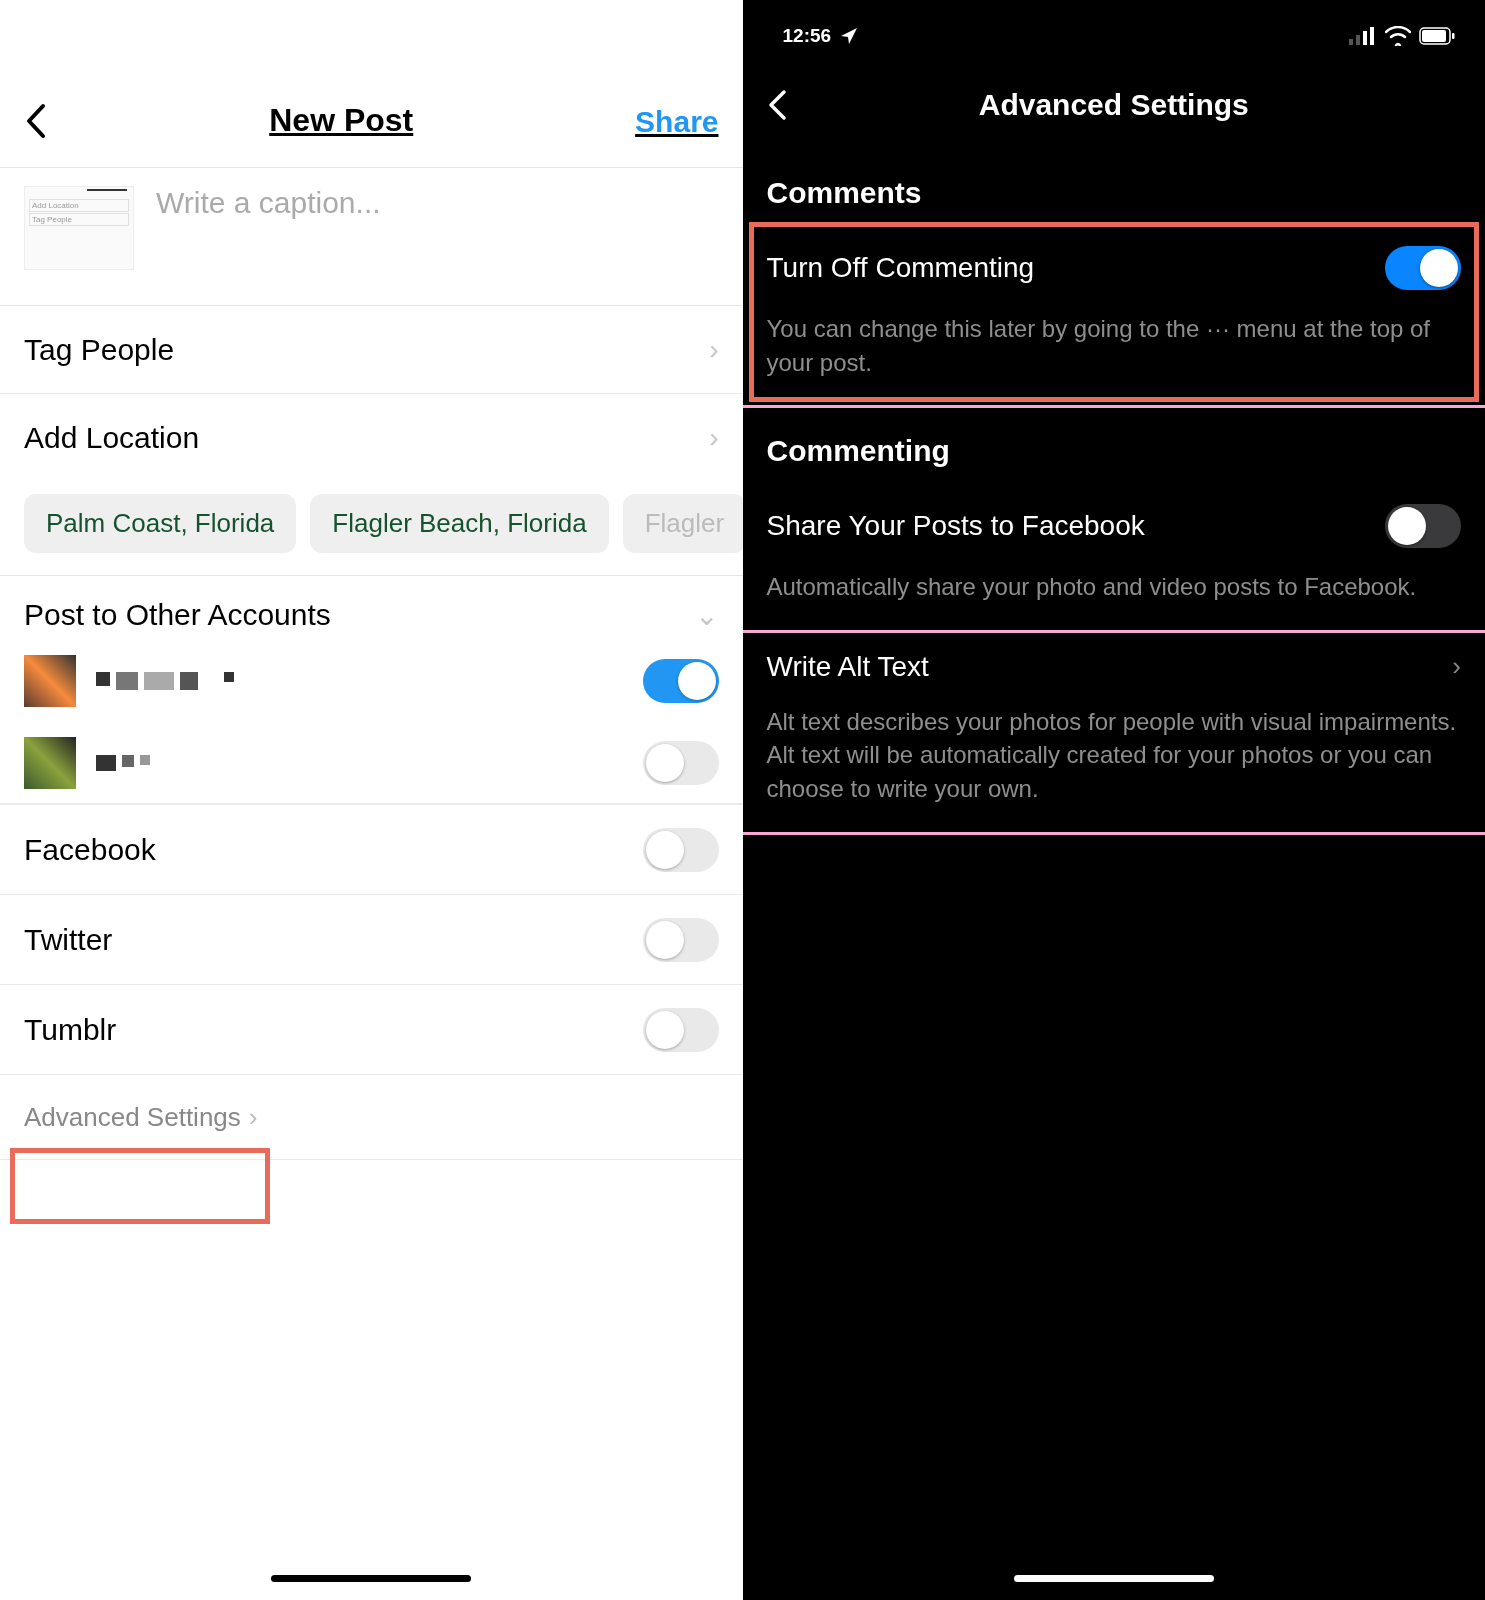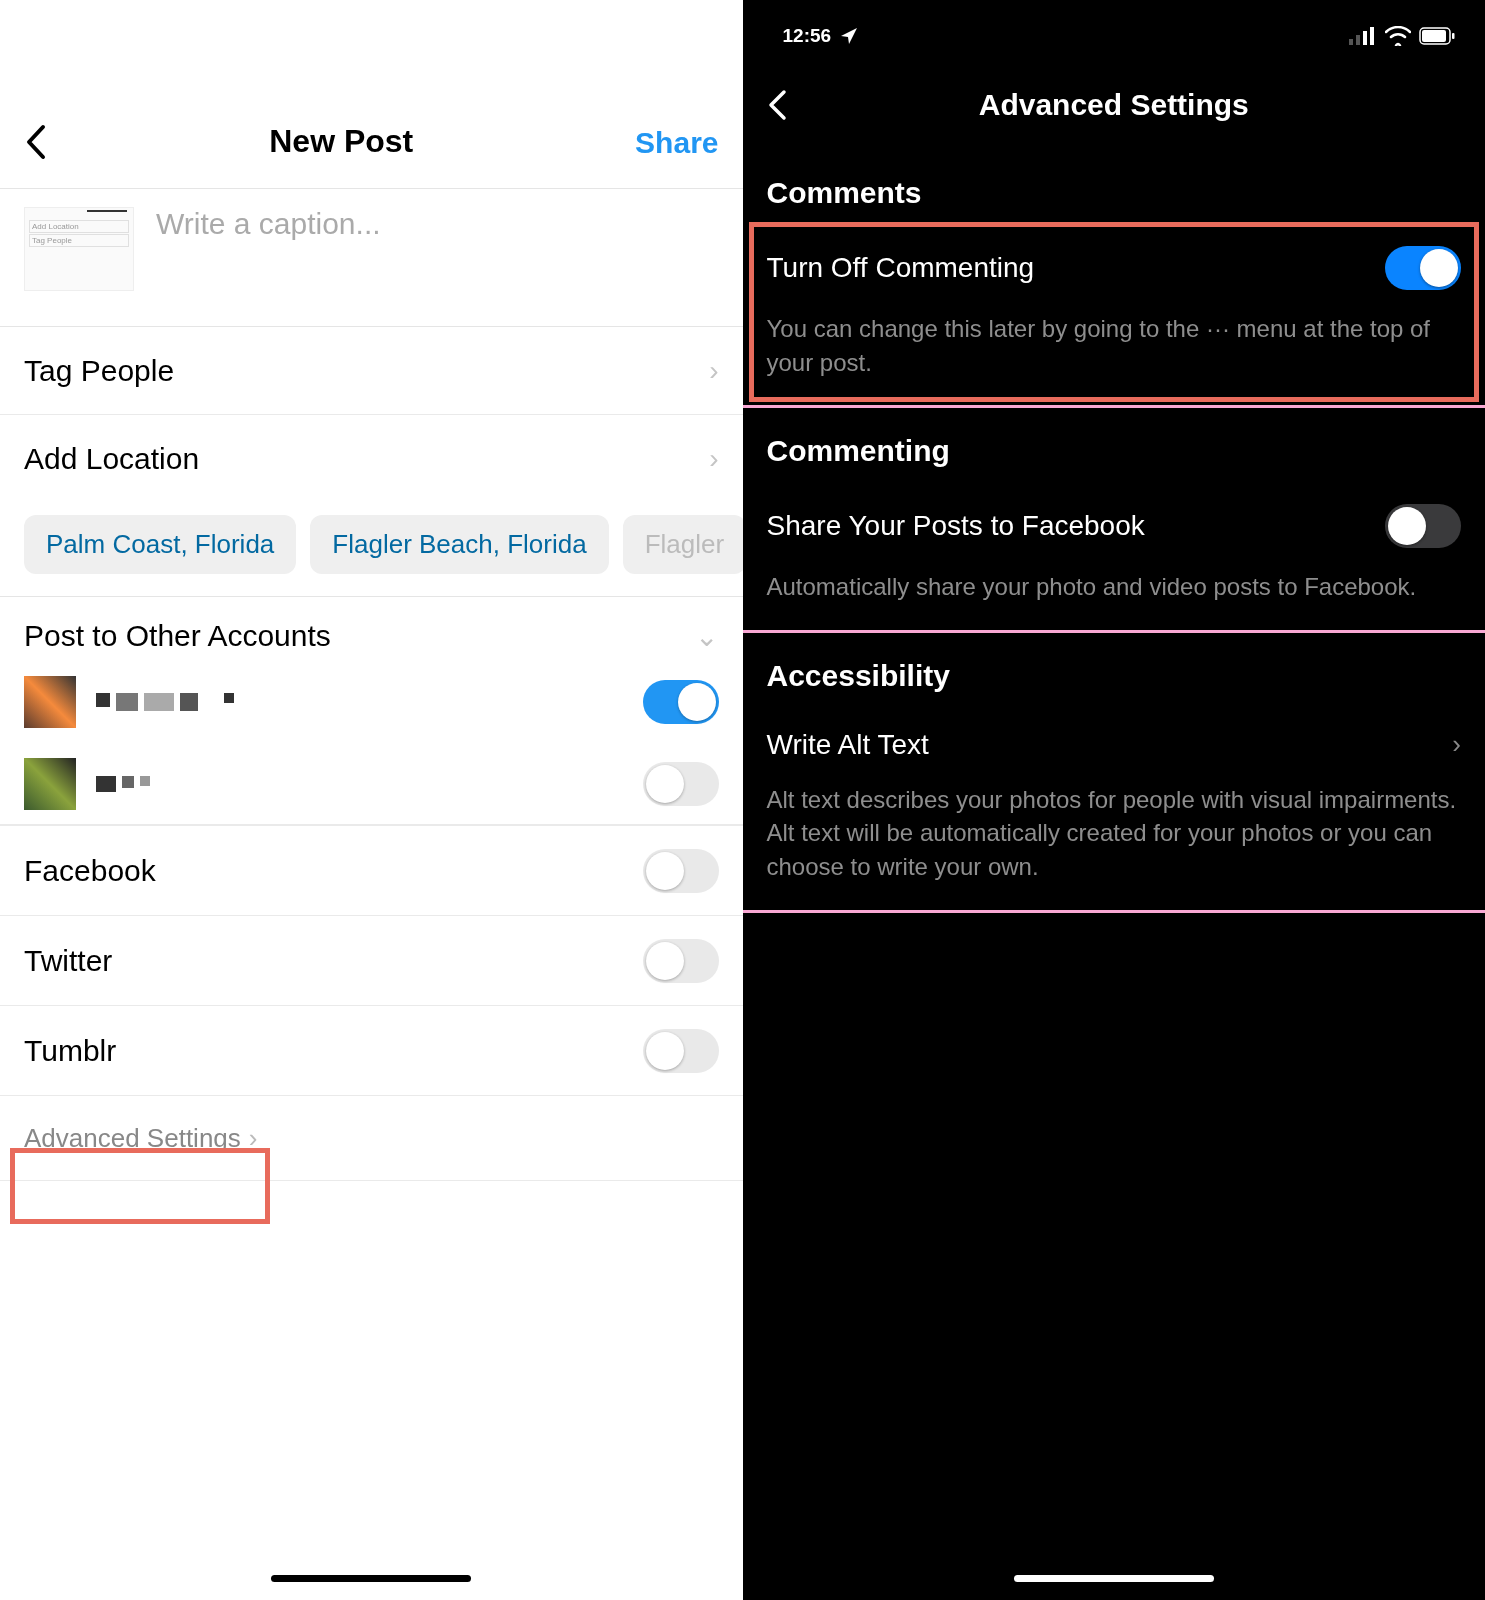--- a/index.html
+++ b/index.html
@@ -3,32 +3,32 @@
 <meta charset="utf-8">
 <style>
 * { box-sizing: border-box; margin: 0; padding: 0; }
 body { font-family: -apple-system, BlinkMacSystemFont, "Helvetica Neue", sans-serif; background: #555; display: flex; justify-content: center; }
 .wrap { width: 1485px; height: 1600px; display: flex; background: #fff; }
 .pane { width: 50%; height: 100%; position: relative; overflow: hidden; }
 .pane-left { background: #fff; color: #000; }
 .pane-right { background: #000; color: #fff; }
 
 
-.l-header { height: 189px; display: flex; align-items: flex-end; padding: 0 24px 28px 24px; border-bottom: 1px solid #e5e5e5; }
+.l-header { height: 168px; display: flex; align-items: flex-end; padding: 0 24px 28px 24px; border-bottom: 1px solid #e5e5e5; text-decoration: underline; }
 .l-back { width: 40px; font-size: 40px; line-height: 1; cursor: pointer; }
 .l-title { flex: 1; text-align: center; font-size: 32px; font-weight: 700; }
 .l-share { width: 100px; text-align: right; font-size: 30px; font-weight: 600; color: #2196F3; cursor: pointer; }
 .l-caption-row { display: flex; align-items: flex-start; padding: 18px 24px 30px 24px; border-bottom: 1px solid #e5e5e5; min-height: 138px; }
 .l-thumb { width: 110px; height: 84px; background: #fafafa; border: 1px solid #eee; font-size: 8px; color: #999; padding: 4px; position: relative; }
 .l-thumb::before { content: ""; position: absolute; top: 2px; right: 6px; width: 40px; height: 2px; background: #333; }
 .l-caption { flex: 1; padding-left: 22px; font-size: 30px; color: #aaa; }
 .l-item { display: flex; align-items: center; justify-content: space-between; padding: 0 24px; height: 88px; border-bottom: 1px solid #eaeaea; font-size: 30px; }
 .l-item .chev { color: #c5c5c5; font-size: 28px; }
 .l-loc-chips { display: flex; gap: 14px; padding: 12px 24px 22px 24px; border-bottom: 1px solid #e5e5e5; overflow: hidden; }
-.chip { background: #efefef; border-radius: 12px; padding: 14px 22px; font-size: 26px; color: #0369a1; white-space: nowrap; }
+.chip { background: #efefef; border-radius: 12px; padding: 14px 22px; font-size: 26px; color: #14532d; white-space: nowrap; }
 .chip.fade { color: #bbb; }
 .l-section-head { display: flex; align-items: center; justify-content: space-between; padding: 22px 24px 8px 24px; font-size: 30px; }
 .l-section-head .chev { color: #c5c5c5; font-size: 28px; }
 .l-account-row { display: flex; align-items: center; padding: 14px 24px; height: 82px; }
 .avatar { width: 52px; height: 52px; background: #888; margin-right: 20px; }
 .avatar.a1 { background: linear-gradient(45deg,#5a3b2e,#f58a3c,#333); }
 .avatar.a2 { background: linear-gradient(45deg,#3b5a2e,#8aa23c,#222); }
 .pix-name { display: flex; gap: 6px; }
 .pix-name span { display:inline-block; background:#333; }
 .toggle { width: 76px; height: 44px; border-radius: 22px; position: relative; transition: .2s; }
@@ -211,21 +211,20 @@
 
     <div class="r-section-head">Commenting</div>
     <div class="r-item">
       <span>Share Your Posts to Facebook</span>
       <div class="r-toggle off">
           <div class="knob"></div>
         </div>
     </div>
     <div class="r-desc border">Automatically share your photo and video posts to Facebook.</div>
 
-    <div class="r-section-head">Accessibility</div>
     <div class="r-item">
       <span>Write Alt Text</span>
       <span class="chev">›</span>
     </div>
     <div class="r-desc border">Alt text describes your photos for people with visual impairments. Alt text will be automatically created for your photos or you can choose to write your own.</div>
 
     <div class="home-ind-r"></div>
   </div>
 
 </div>

